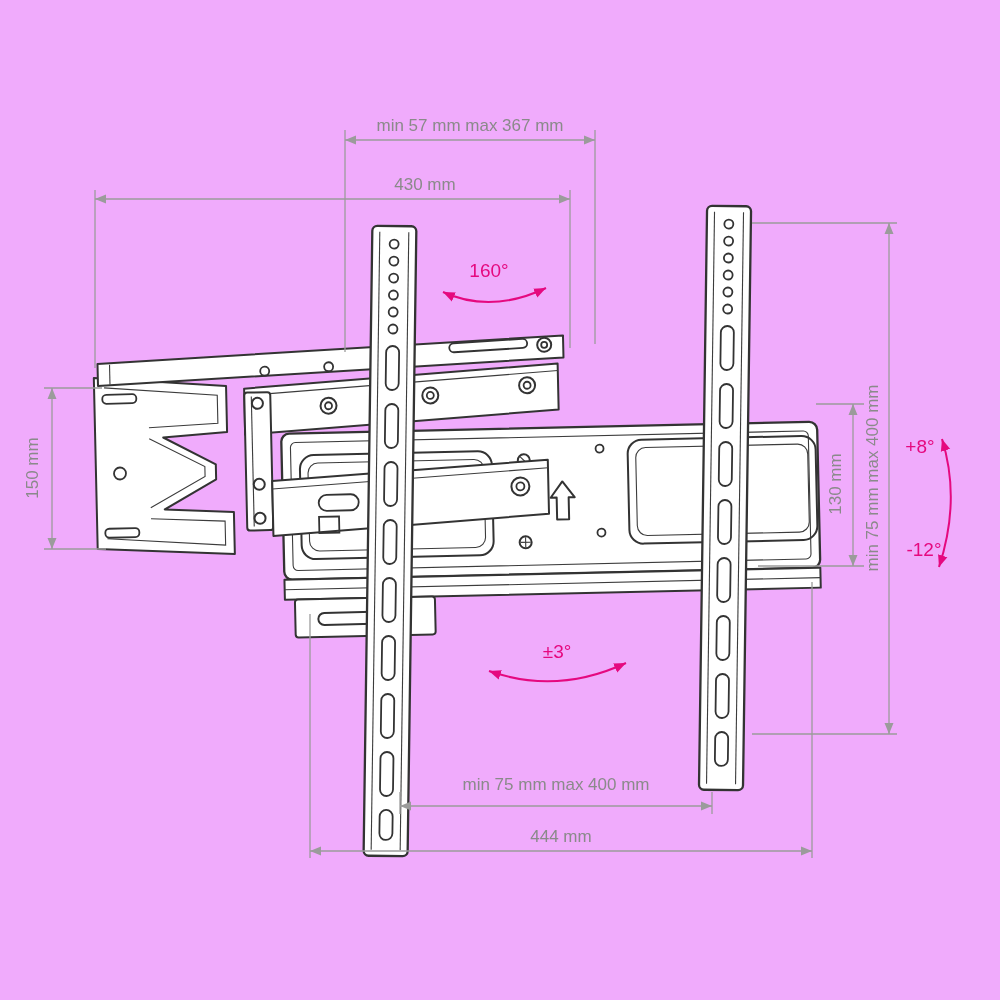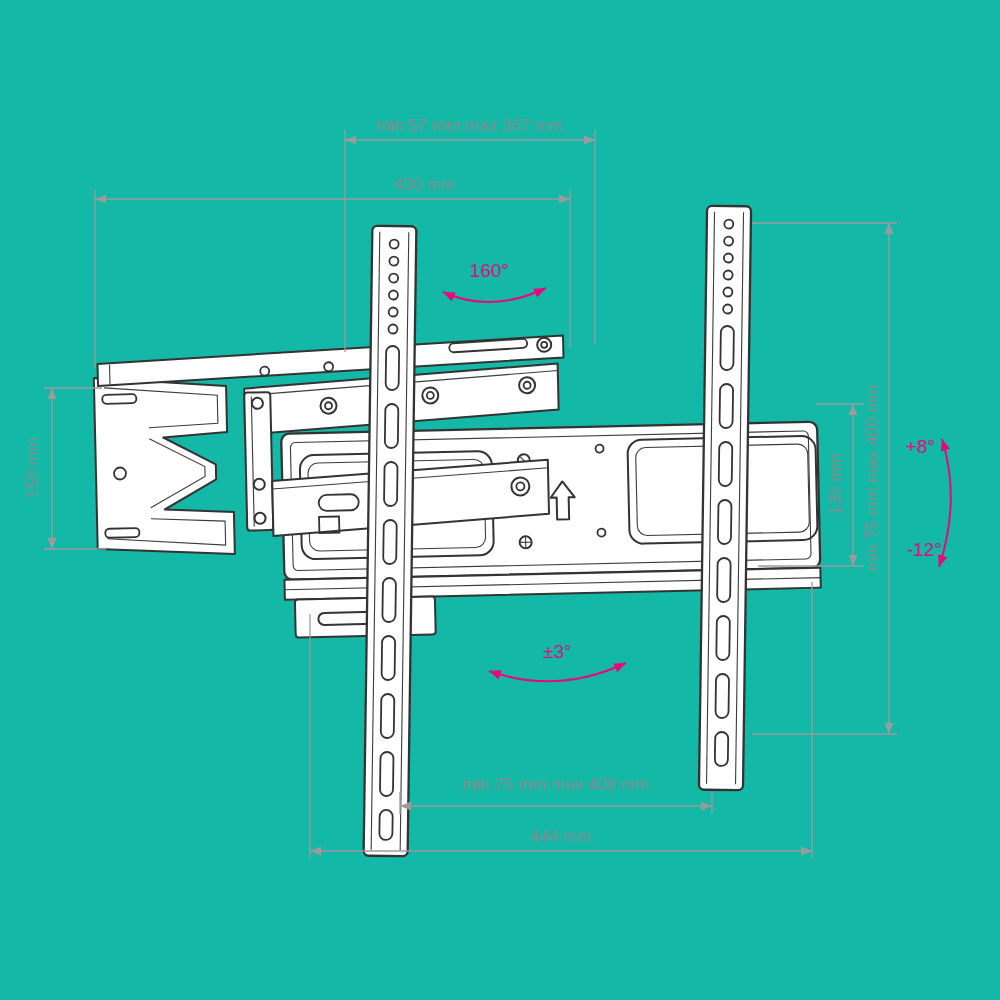--- a/index.html
+++ b/index.html
@@ -1,16 +1,16 @@
 <!DOCTYPE html>
 <html><head>
 <meta charset="utf-8">
 <style>
   html,body{margin:0;padding:0;background:#ffffff;}
-  .stage{position:relative;width:1000px;height:1000px;background:#14b8a6;overflow:hidden;}
+  .stage{position:relative;width:1000px;height:1000px;background:#f0abfc;overflow:hidden;}
   svg{display:block;}
   svg text{font-family:"Liberation Sans", sans-serif;}
   .ln{fill:#ffffff;stroke:#333333;stroke-width:2;stroke-linejoin:round;}
   .ln-thin{fill:none;stroke:#3c3c3c;stroke-width:1.1;}
   .hole{fill:none;stroke:#333333;stroke-width:1.8;}
   .hole2{fill:none;stroke:#333333;stroke-width:2;}
   .dim{stroke:#9b9b9b;stroke-width:1.3;fill:none;}
   .dimtxt{fill:#8a8a8a;font-size:17px;}
   .pink{stroke:#e5097f;stroke-width:2;fill:none;}
   .pinktxt{fill:#e5097f;font-size:19px;}

